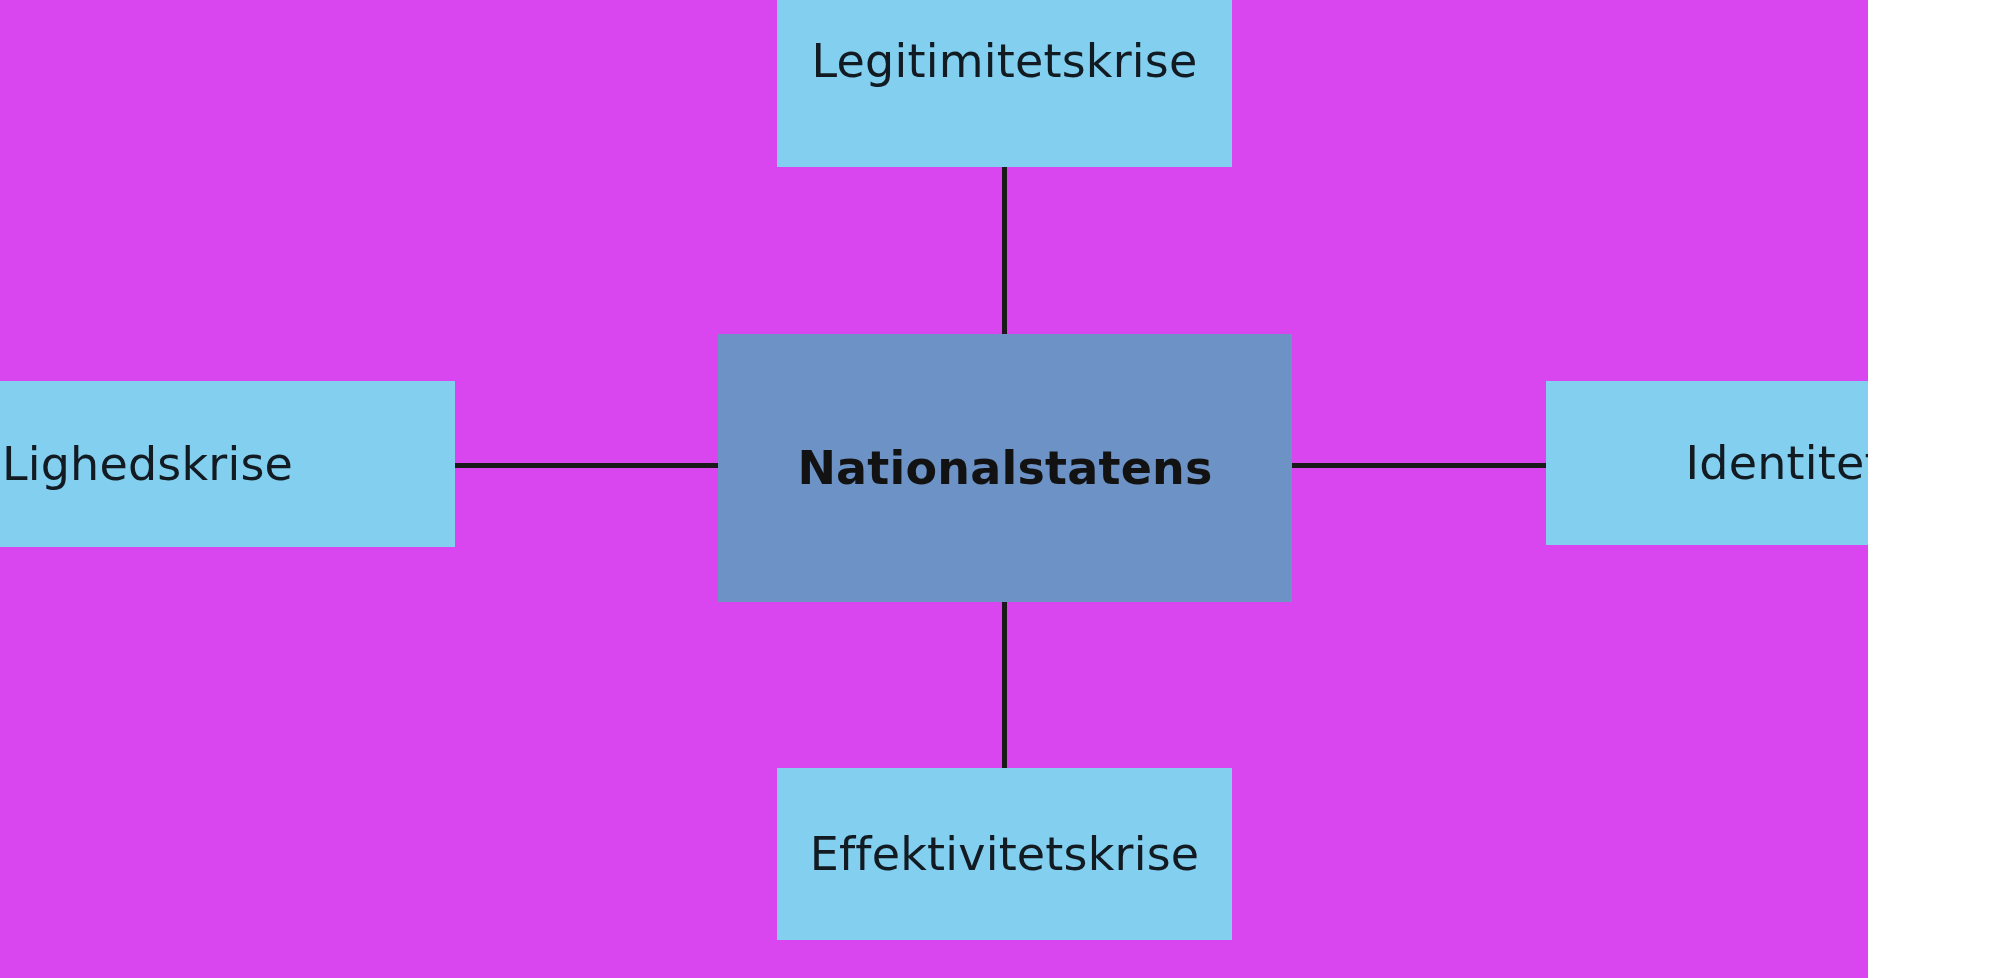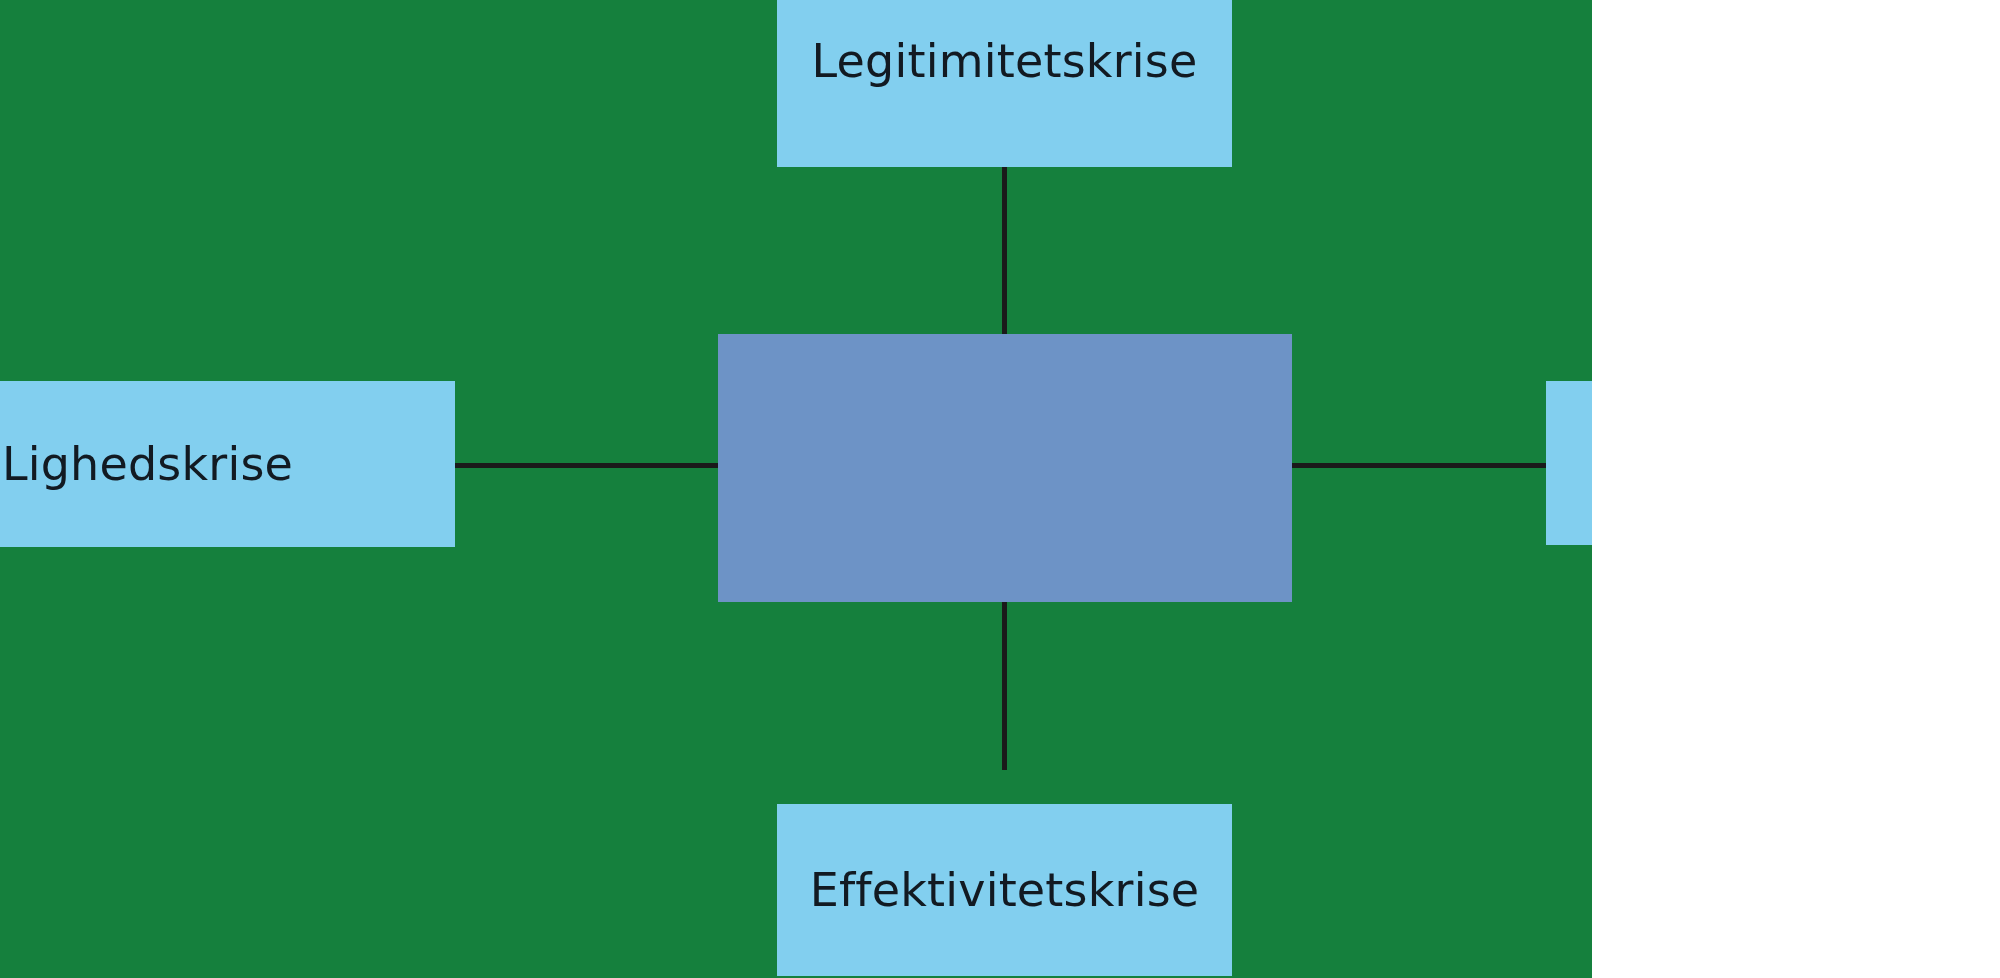--- a/index.html
+++ b/index.html
@@ -6,23 +6,23 @@
   html, body {
     margin: 0;
     padding: 0;
     background: #ffffff;
   }
   body {
     font-family: "DejaVu Sans", sans-serif;
   }
   #canvas {
     position: relative;
-    width: 1592px;
+    width: 1868px;
     height: 978px;
-    background: #15803d;
+    background: #d946ef;
     overflow: hidden;
   }
 
   
   .connector {
     position: absolute;
     background: #1a1a1a;
     z-index: 1;
   }
   .connector-top    { left: 1002px; top: 167px;  width: 5px;   height: 170px; }
@@ -56,21 +56,21 @@
     font-weight: 700;
     font-size: 46px;
     line-height: 1.28;
     letter-spacing: 0.2px;
   }
 
   
   #node-top    { left: 777px;  top: -40px;  width: 455px; height: 207px; }
   #node-left   { left: -120px; top: 381px;  width: 575px; height: 166px; }
   #node-right  { left: 1546px; top: 381px;  width: 574px; height: 164px; }
-  #node-bottom { left: 777px;  top: 768px;  width: 455px; height: 172px; margin-top: 36px; }
+  #node-bottom { left: 777px;  top: 768px;  width: 455px; height: 172px; }
   #node-center { left: 718px;  top: 334px;  width: 574px; height: 268px; }
 
   #node-top    .node-label { padding-bottom: 6px; }
   #node-left   .node-label { padding-right: 40px; }
   #node-right  .node-label { padding-left: 38px; }
 
   .center-line { display: block; }
 </style>
 </head>
 <body>
@@ -85,20 +85,21 @@
   <div class="node node-outer" id="node-top">
     <span class="node-label">Legitimitetskrise</span>
   </div>
 
   <div class="node node-outer" id="node-left">
     <span class="node-label">Lighedskrise</span>
   </div>
 
   <div class="node node-center" id="node-center">
     <div>
+      <span class="center-line">Nationalstatens</span>
     </div>
   </div>
 
   <div class="node node-outer" id="node-right">
     <span class="node-label">Identitetskrise</span>
   </div>
 
   <div class="node node-outer" id="node-bottom">
     <span class="node-label">Effektivitetskrise</span>
   </div>

